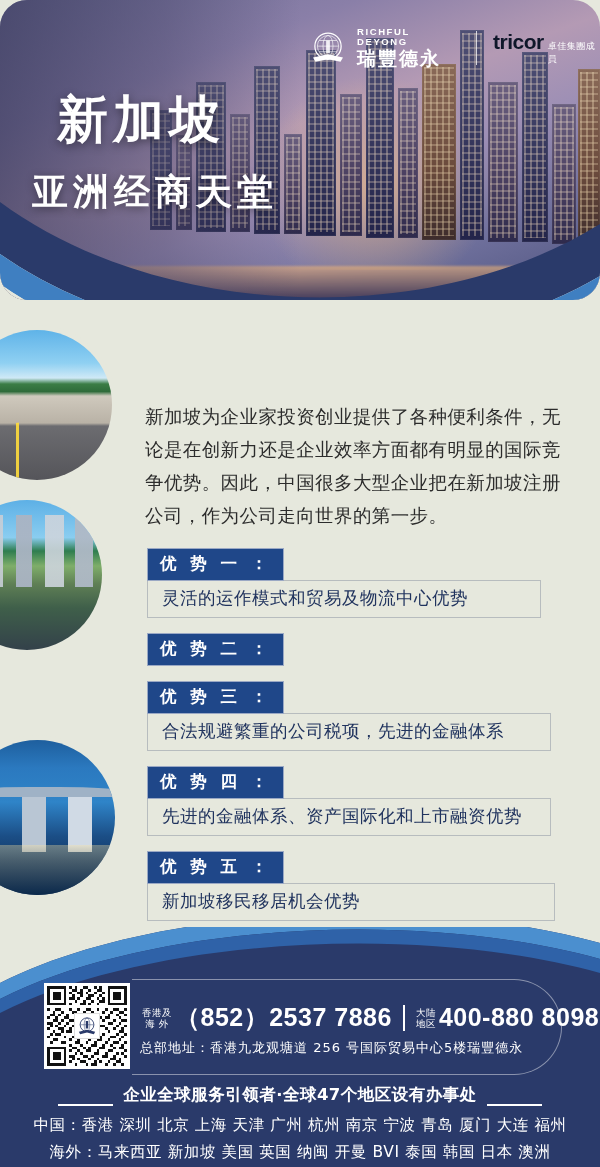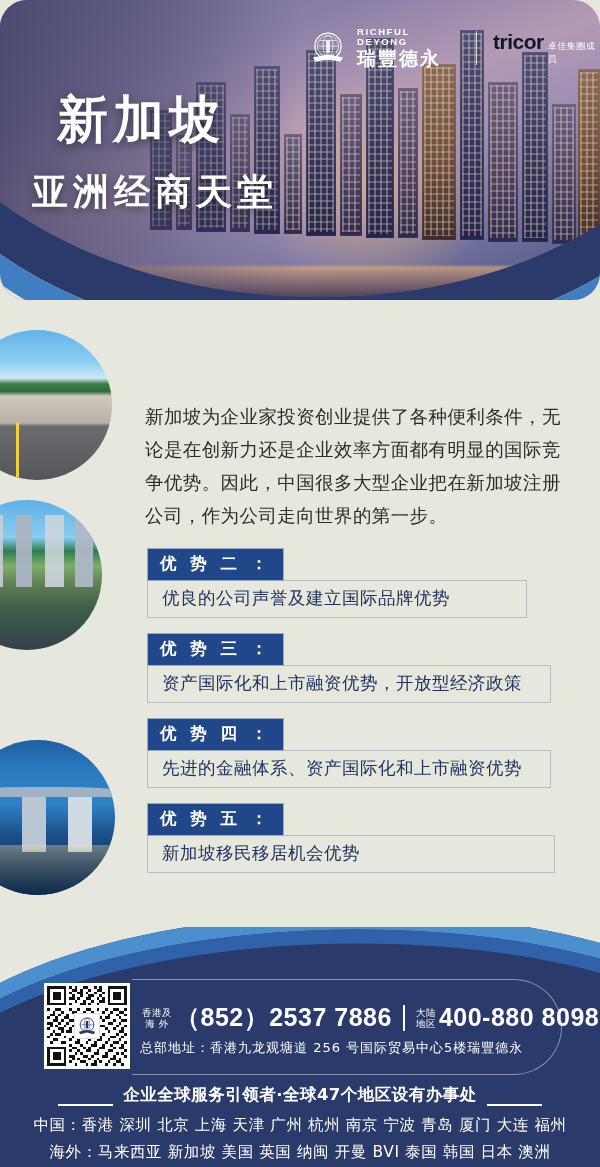--- a/index.html
+++ b/index.html
@@ -310,27 +310,30 @@
   </div>
   <div class="circ circ3">
     <div class="ph ph-marina">
         <div class="water"></div>
       </div>
   </div>
 
   <div class="para">新加坡为企业家投资创业提供了各种便利条件，无论是在创新力还是企业效率方面都有明显的国际竞争优势。因此，中国很多大型企业把在新加坡注册公司，作为公司走向世界的第一步。</div>
 
   <div class="adv-list">
+    <div class="adv w1">
+      <div class="adv-head">优 势 一 ：</div>
+      <div class="adv-body">灵活的运作模式和贸易及物流中心优势</div>
+    </div>
     <div class="adv w2">
       <div class="adv-head">优 势 二 ：</div>
-      <div class="adv-body">优良的公司声誉及建立国际品牌优势</div>
     </div>
     <div class="adv w3">
       <div class="adv-head">优 势 三 ：</div>
-      <div class="adv-body">资产国际化和上市融资优势，开放型经济政策</div>
+      <div class="adv-body">合法规避繁重的公司税项，先进的金融体系</div>
     </div>
     <div class="adv w4">
       <div class="adv-head">优 势 四 ：</div>
       <div class="adv-body">先进的金融体系、资产国际化和上市融资优势</div>
     </div>
     <div class="adv w5">
       <div class="adv-head">优 势 五 ：</div>
       <div class="adv-body">新加坡移民移居机会优势</div>
     </div>
   </div>

